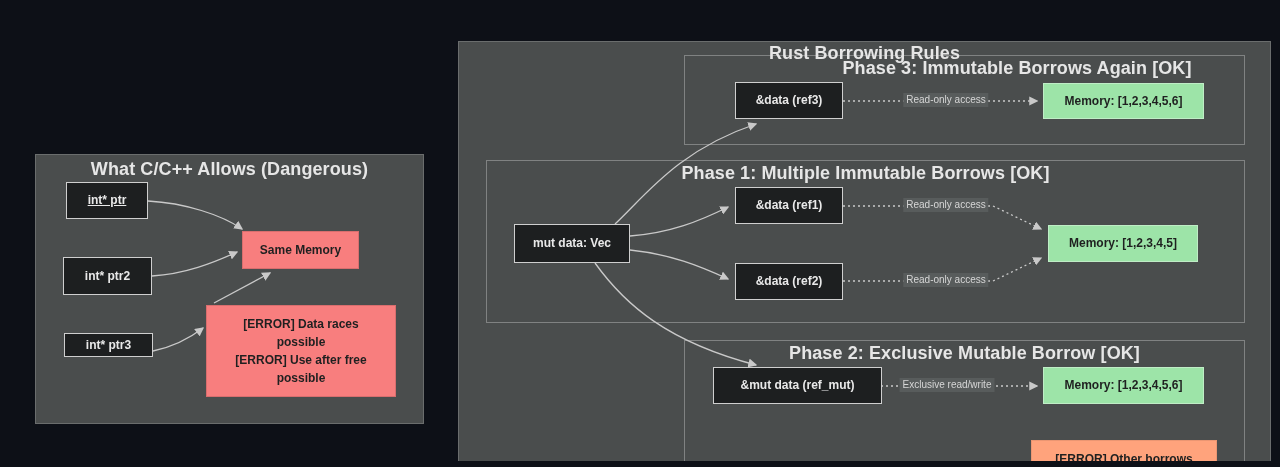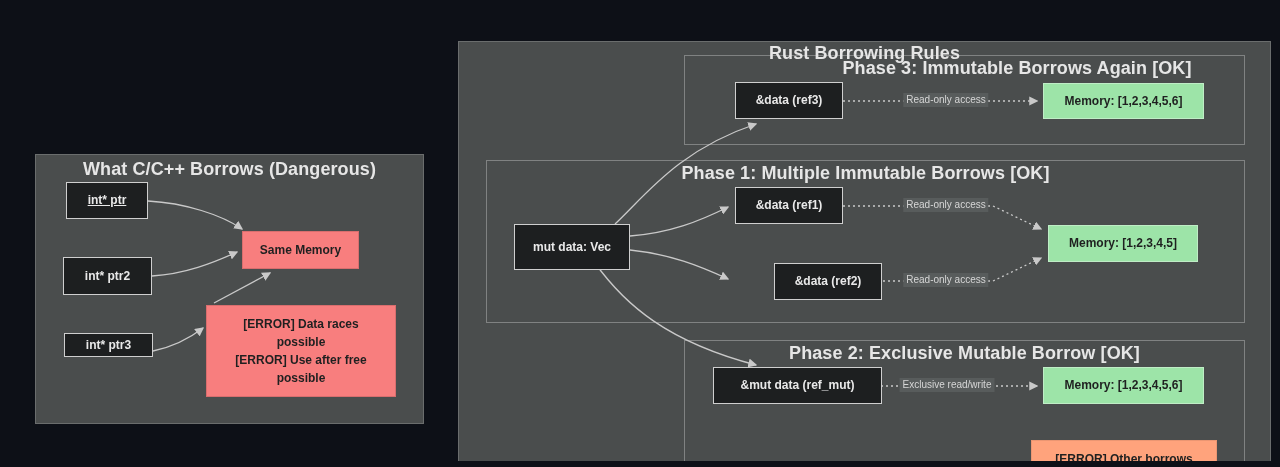--- a/index.html
+++ b/index.html
@@ -37,21 +37,21 @@
     background:var(--chip-bg);color:#d6d6d6;font-size:10px;padding:1px 3px;line-height:1.2;
   }
   .bottom-cut{position:absolute;left:0;top:461px;width:1280px;height:6px;background:var(--bg);z-index:50;}
 </style>
 </head>
 <body>
 
 <div id="canvas">
 
   <div class="panel" style="left:35px;top:154px;width:389px;height:270px;"></div>
-  <div class="panel-title" style="left:35px;top:159px;width:389px;">What C/C++ Borrows (Dangerous)</div>
+  <div class="panel-title" style="left:35px;top:159px;width:389px;">What C/C++ Allows (Dangerous)</div>
 
   <div class="panel" style="left:458px;top:41px;width:813px;height:430px;"></div>
   <div class="panel-title" style="left:458px;top:43px;width:813px;">Rust Borrowing Rules</div>
 
   <div class="subgraph" style="left:684px;top:55px;width:561px;height:90px;"></div>
   <div class="subgraph-title" style="left:684px;top:58px;width:642px;margin-left:12px;">Phase 3: Immutable Borrows Again [OK]</div>
 
   <div class="subgraph" style="left:486px;top:160px;width:759px;height:163px;"></div>
   <div class="subgraph-title" style="left:486px;top:163px;width:759px;">Phase 1: Multiple Immutable Borrows [OK]</div>
 
@@ -87,23 +87,23 @@
   <div class="node salmon" style="left:242px;top:231px;width:117px;height:38px;">Same Memory</div>
   <div class="node salmon multiline" style="left:206px;top:305px;width:190px;height:92px;">
     <span>[ERROR] Data races possible</span>
     <span>[ERROR] Use after free possible</span>
   </div>
 
   <div class="node dark" style="left:735px;top:82px;width:108px;height:37px;">&amp;data (ref3)</div>
   <div class="chip" style="left:946px;top:93px;">Read-only access</div>
   <div class="node green" style="left:1043px;top:83px;width:161px;height:36px;">Memory: [1,2,3,4,5,6]</div>
 
-  <div class="node dark" style="left:514px;top:224px;width:116px;height:46px;">mut data: Vec</div>
+  <div class="node dark" style="left:514px;top:224px;width:116px;height:39px;">mut data: Vec</div>
   <div class="node dark" style="left:735px;top:187px;width:108px;height:37px;">&amp;data (ref1)</div>
-  <div class="node dark" style="left:735px;top:263px;width:108px;height:37px;margin-left:39px;">&amp;data (ref2)</div>
+  <div class="node dark" style="left:735px;top:263px;width:108px;height:37px;">&amp;data (ref2)</div>
   <div class="chip" style="left:946px;top:198px;">Read-only access</div>
   <div class="chip" style="left:946px;top:273px;">Read-only access</div>
   <div class="node green" style="left:1048px;top:225px;width:150px;height:37px;">Memory: [1,2,3,4,5]</div>
 
   <div class="node dark" style="left:713px;top:367px;width:169px;height:37px;">&amp;mut data (ref_mut)</div>
   <div class="chip" style="left:947px;top:378px;">Exclusive read/write</div>
   <div class="node green" style="left:1043px;top:367px;width:161px;height:37px;">Memory: [1,2,3,4,5,6]</div>
   <div class="node orange" style="left:1031px;top:440px;width:186px;height:40px;align-items:flex-start;padding-top:10px;">[ERROR] Other borrows</div>
 
   <div class="bottom-cut"></div>

